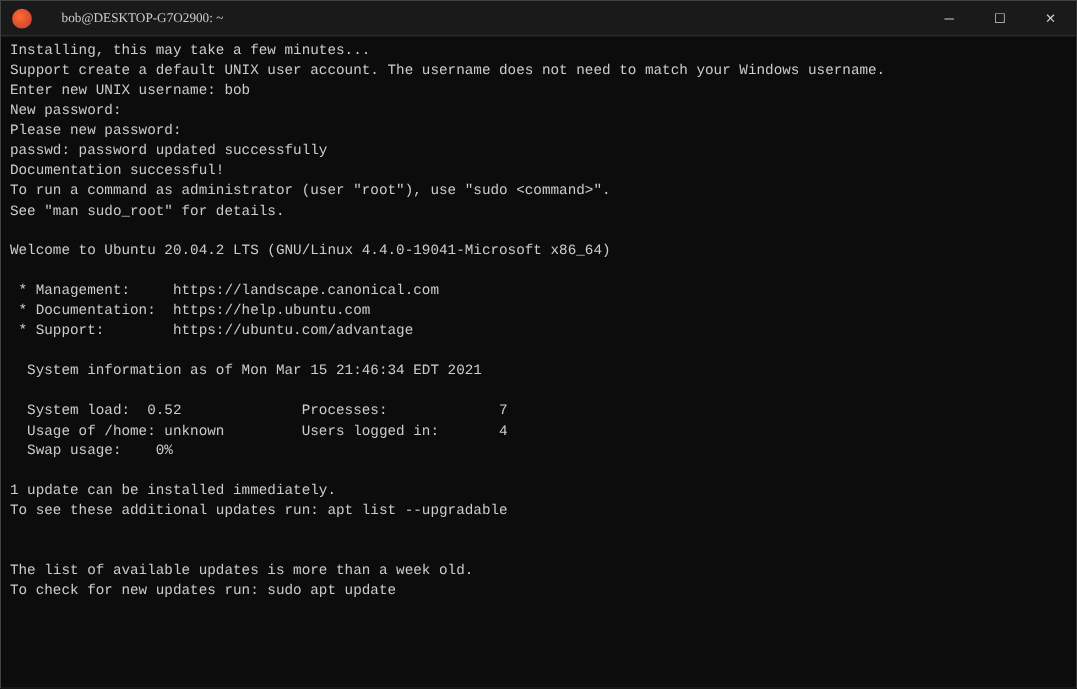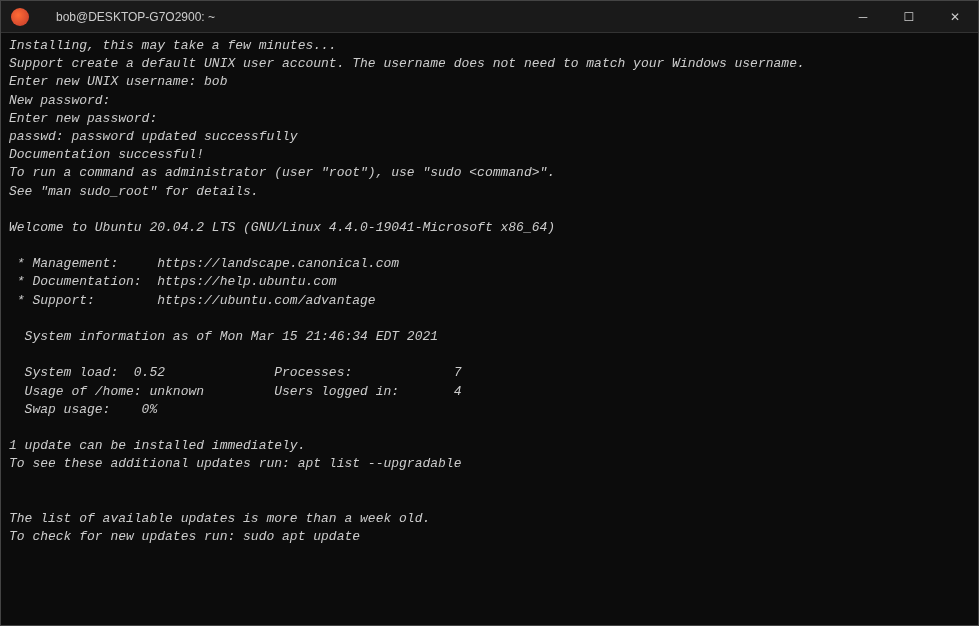--- a/index.html
+++ b/index.html
@@ -41,21 +41,21 @@
       height: 18px;
       border-radius: 50%;
       background: radial-gradient(circle at 40% 40%, #ff6b35, #c0392b);
       margin-right: 8px;
       flex-shrink: 0;
     }
 
     .titlebar-title {
       color: #ccc;
       font-size: 12px;
-      font-family: Liberation Sans, sans-serif;
+      font-family: Liberation Serif, serif;
       padding-left: 19px;
     }
 
     .titlebar-controls {
       position: absolute;
       right: 0;
       top: 0;
       height: 32px;
       display: flex;
       align-items: center;
@@ -82,21 +82,20 @@
       padding: 4px 8px;
       overflow: hidden;
       font-family: 'Courier New', Courier, monospace;
       font-size: 13px;
       line-height: 1.4;
     }
 
     .line {
       white-space: pre;
       display: block;
-      font-style: italic;
     }
 
     .white {
       color: #cccccc;
     }
   </style>
 </head>
 <body>
 
 <div class="window">
@@ -107,21 +106,21 @@
       <button class="titlebar-btn">─</button>
       <button class="titlebar-btn">☐</button>
       <button class="titlebar-btn close">✕</button>
     </div>
   </div>
   <div class="terminal-body">
     <span class="line white">Installing, this may take a few minutes...</span>
     <span class="line white">Support create a default UNIX user account. The username does not need to match your Windows username.</span>
     <span class="line white">Enter new UNIX username: bob</span>
     <span class="line white">New password:</span>
-    <span class="line white">Enter new password:</span>
+    <span class="line white">Please new password:</span>
     <span class="line white">passwd: password updated successfully</span>
     <span class="line white">Documentation successful!</span>
     <span class="line white">To run a command as administrator (user "root"), use "sudo &lt;command&gt;".</span>
     <span class="line white">See "man sudo_root" for details.</span>
     <span class="line"> </span>
     <span class="line white">Welcome to Ubuntu 20.04.2 LTS (GNU/Linux 4.4.0-19041-Microsoft x86_64)</span>
     <span class="line"> </span>
     <span class="line white"> * Management:     https://landscape.canonical.com</span>
     <span class="line white"> * Documentation:  https://help.ubuntu.com</span>
     <span class="line white"> * Support:        https://ubuntu.com/advantage</span>

